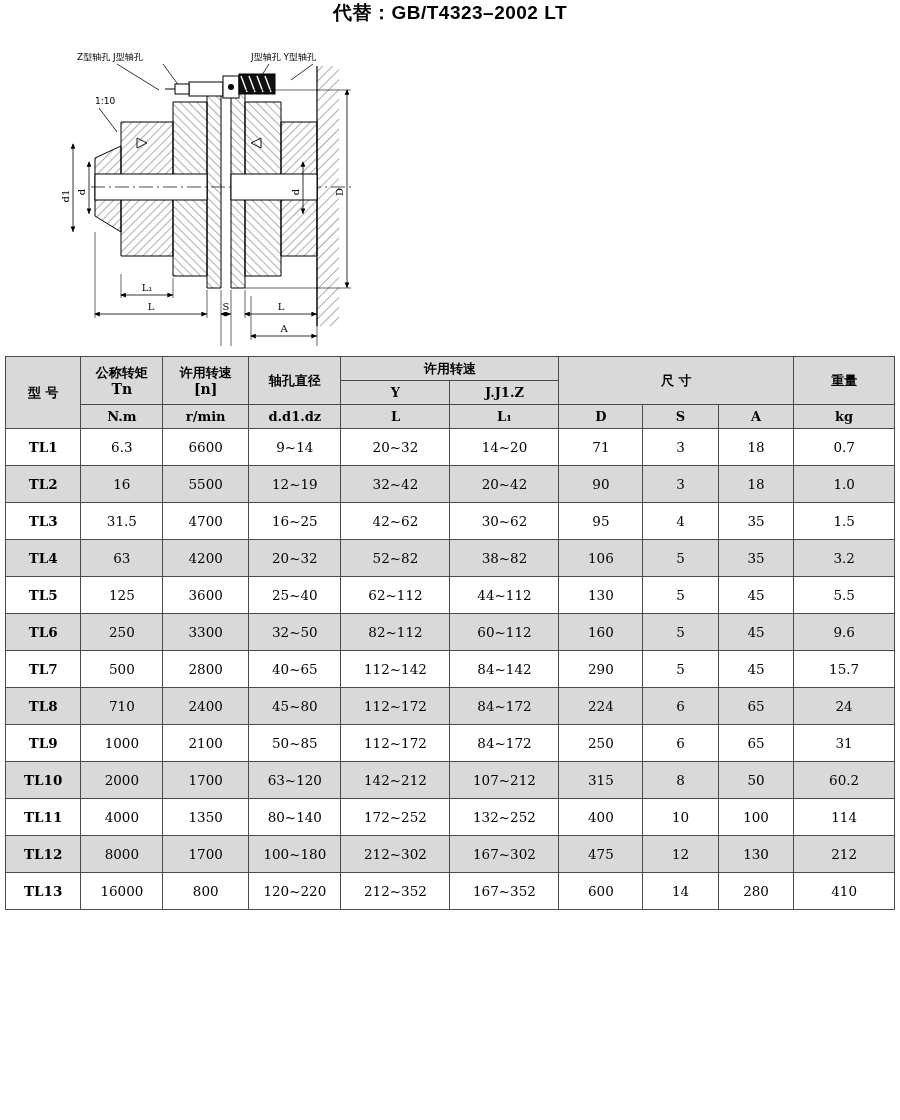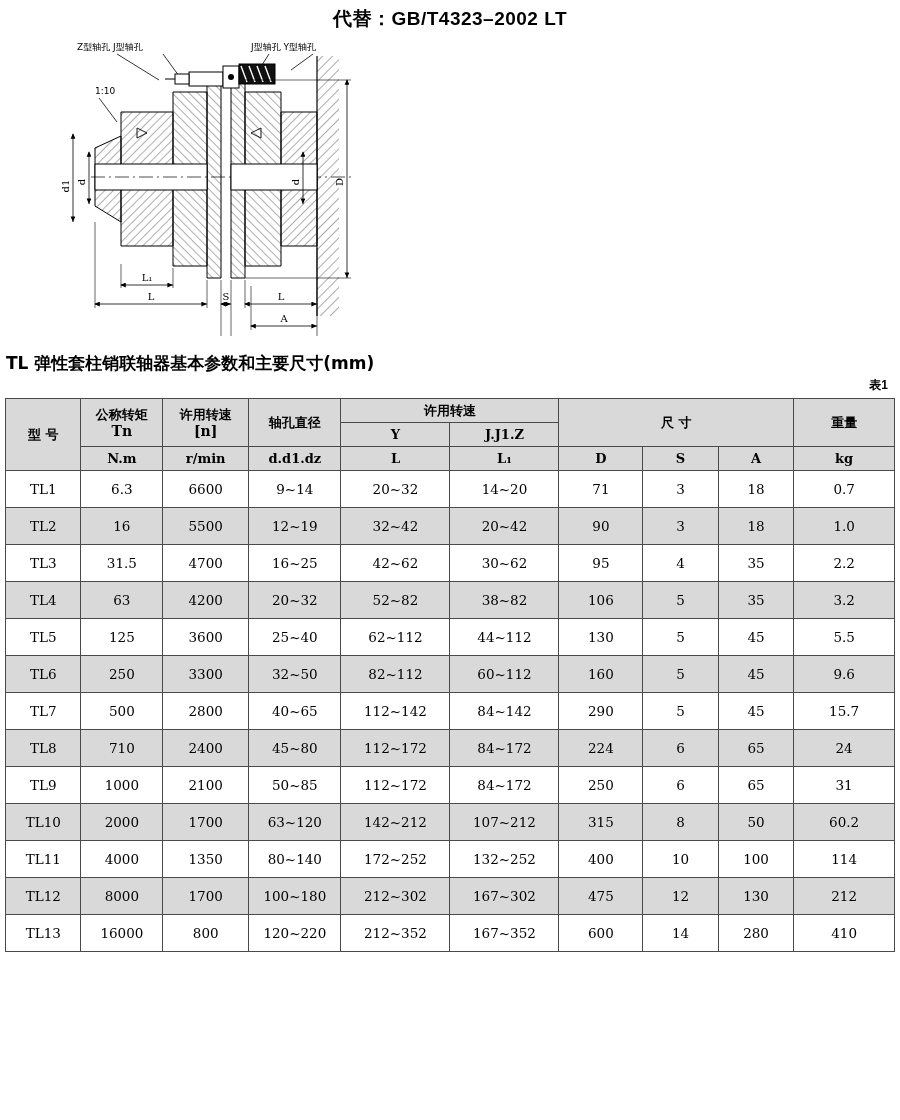--- a/index.html
+++ b/index.html
@@ -17,36 +17,35 @@
   .page {
     position: relative;
     width: 900px;
     height: 1120px;
     box-sizing: border-box;
   }
   .doc-title {
     text-align: center;
     font-size: 19px;
     font-weight: bold;
-    padding-top: 6px;
     letter-spacing: 0.5px;
   }
   .intro {
     font-size: 14.5px;
     line-height: 25px;
     margin: 12px 8px 0 8px;
     text-align: justify;
     text-indent: 2em;
     font-family: "DejaVu Sans", sans-serif;
   }
   .figure-wrap {
     position: relative;
     width: 729px;
     height: 310px;
-    margin-top: 4px;
+    margin-top: 20px;
   }
   .figure-wrap svg {
     display: block;
     margin: 0 auto;
   }
   .section-title {
     font-size: 17px;
     font-weight: bold;
     margin: 6px 0 0 6px;
     font-family: "DejaVu Sans", sans-serif;
@@ -86,21 +85,21 @@
     height: 30px;
     font-size: 13.5px;
   }
   table.params tbody tr:nth-child(odd) td {
     background: #ffffff;
   }
   table.params tbody tr:nth-child(even) td {
     background: #d9d9d9;
   }
   table.params tbody td.model {
-    font-weight: normal;
+    font-weight: bold;
   }
   .col-model { width: 72px; }
   .col-tn { width: 78px; }
   .col-n { width: 82px; }
   .col-d { width: 88px; }
   .col-l { width: 104px; }
   .col-l1 { width: 104px; }
   .col-D { width: 80px; }
   .col-S { width: 72px; }
   .col-A { width: 72px; }
@@ -223,22 +222,20 @@
         <line x1="196" y1="250" x2="196" y2="294" stroke-width="0.6"></line>
       </g>
       <text class="fig-dim" x="92" y="245" text-anchor="middle">L₁</text>
       <text class="fig-dim" x="96" y="264" text-anchor="middle">L</text>
       <text class="fig-dim" x="171" y="264" text-anchor="middle">S</text>
       <text class="fig-dim" x="226" y="264" text-anchor="middle">L</text>
       <text class="fig-dim" x="229" y="286" text-anchor="middle">A</text>
     </svg>
   </div>
 
-  <div class="section-title">TL 弹性套柱销联轴器基本参数和主要尺寸(mm)</div>
-  <div class="table-caption">表1</div>
 
   <table class="params">
     <colgroup>
       <col class="col-model">
         <col class="col-tn">
         <col class="col-n">
         <col class="col-d">
       <col class="col-l">
         <col class="col-l1">
         <col class="col-D">
@@ -308,21 +305,21 @@
         <tr>
           <td class="model">TL3</td>
           <td>31.5</td>
           <td>4700</td>
           <td>16~25</td>
           <td>42~62</td>
           <td>30~62</td>
           <td>95</td>
           <td>4</td>
           <td>35</td>
-          <td>2.2</td>
+          <td>1.5</td>
         </tr>
         <tr>
           <td class="model">TL4</td>
           <td>63</td>
           <td>4200</td>
           <td>20~32</td>
           <td>52~82</td>
           <td>38~82</td>
           <td>106</td>
           <td>5</td>

